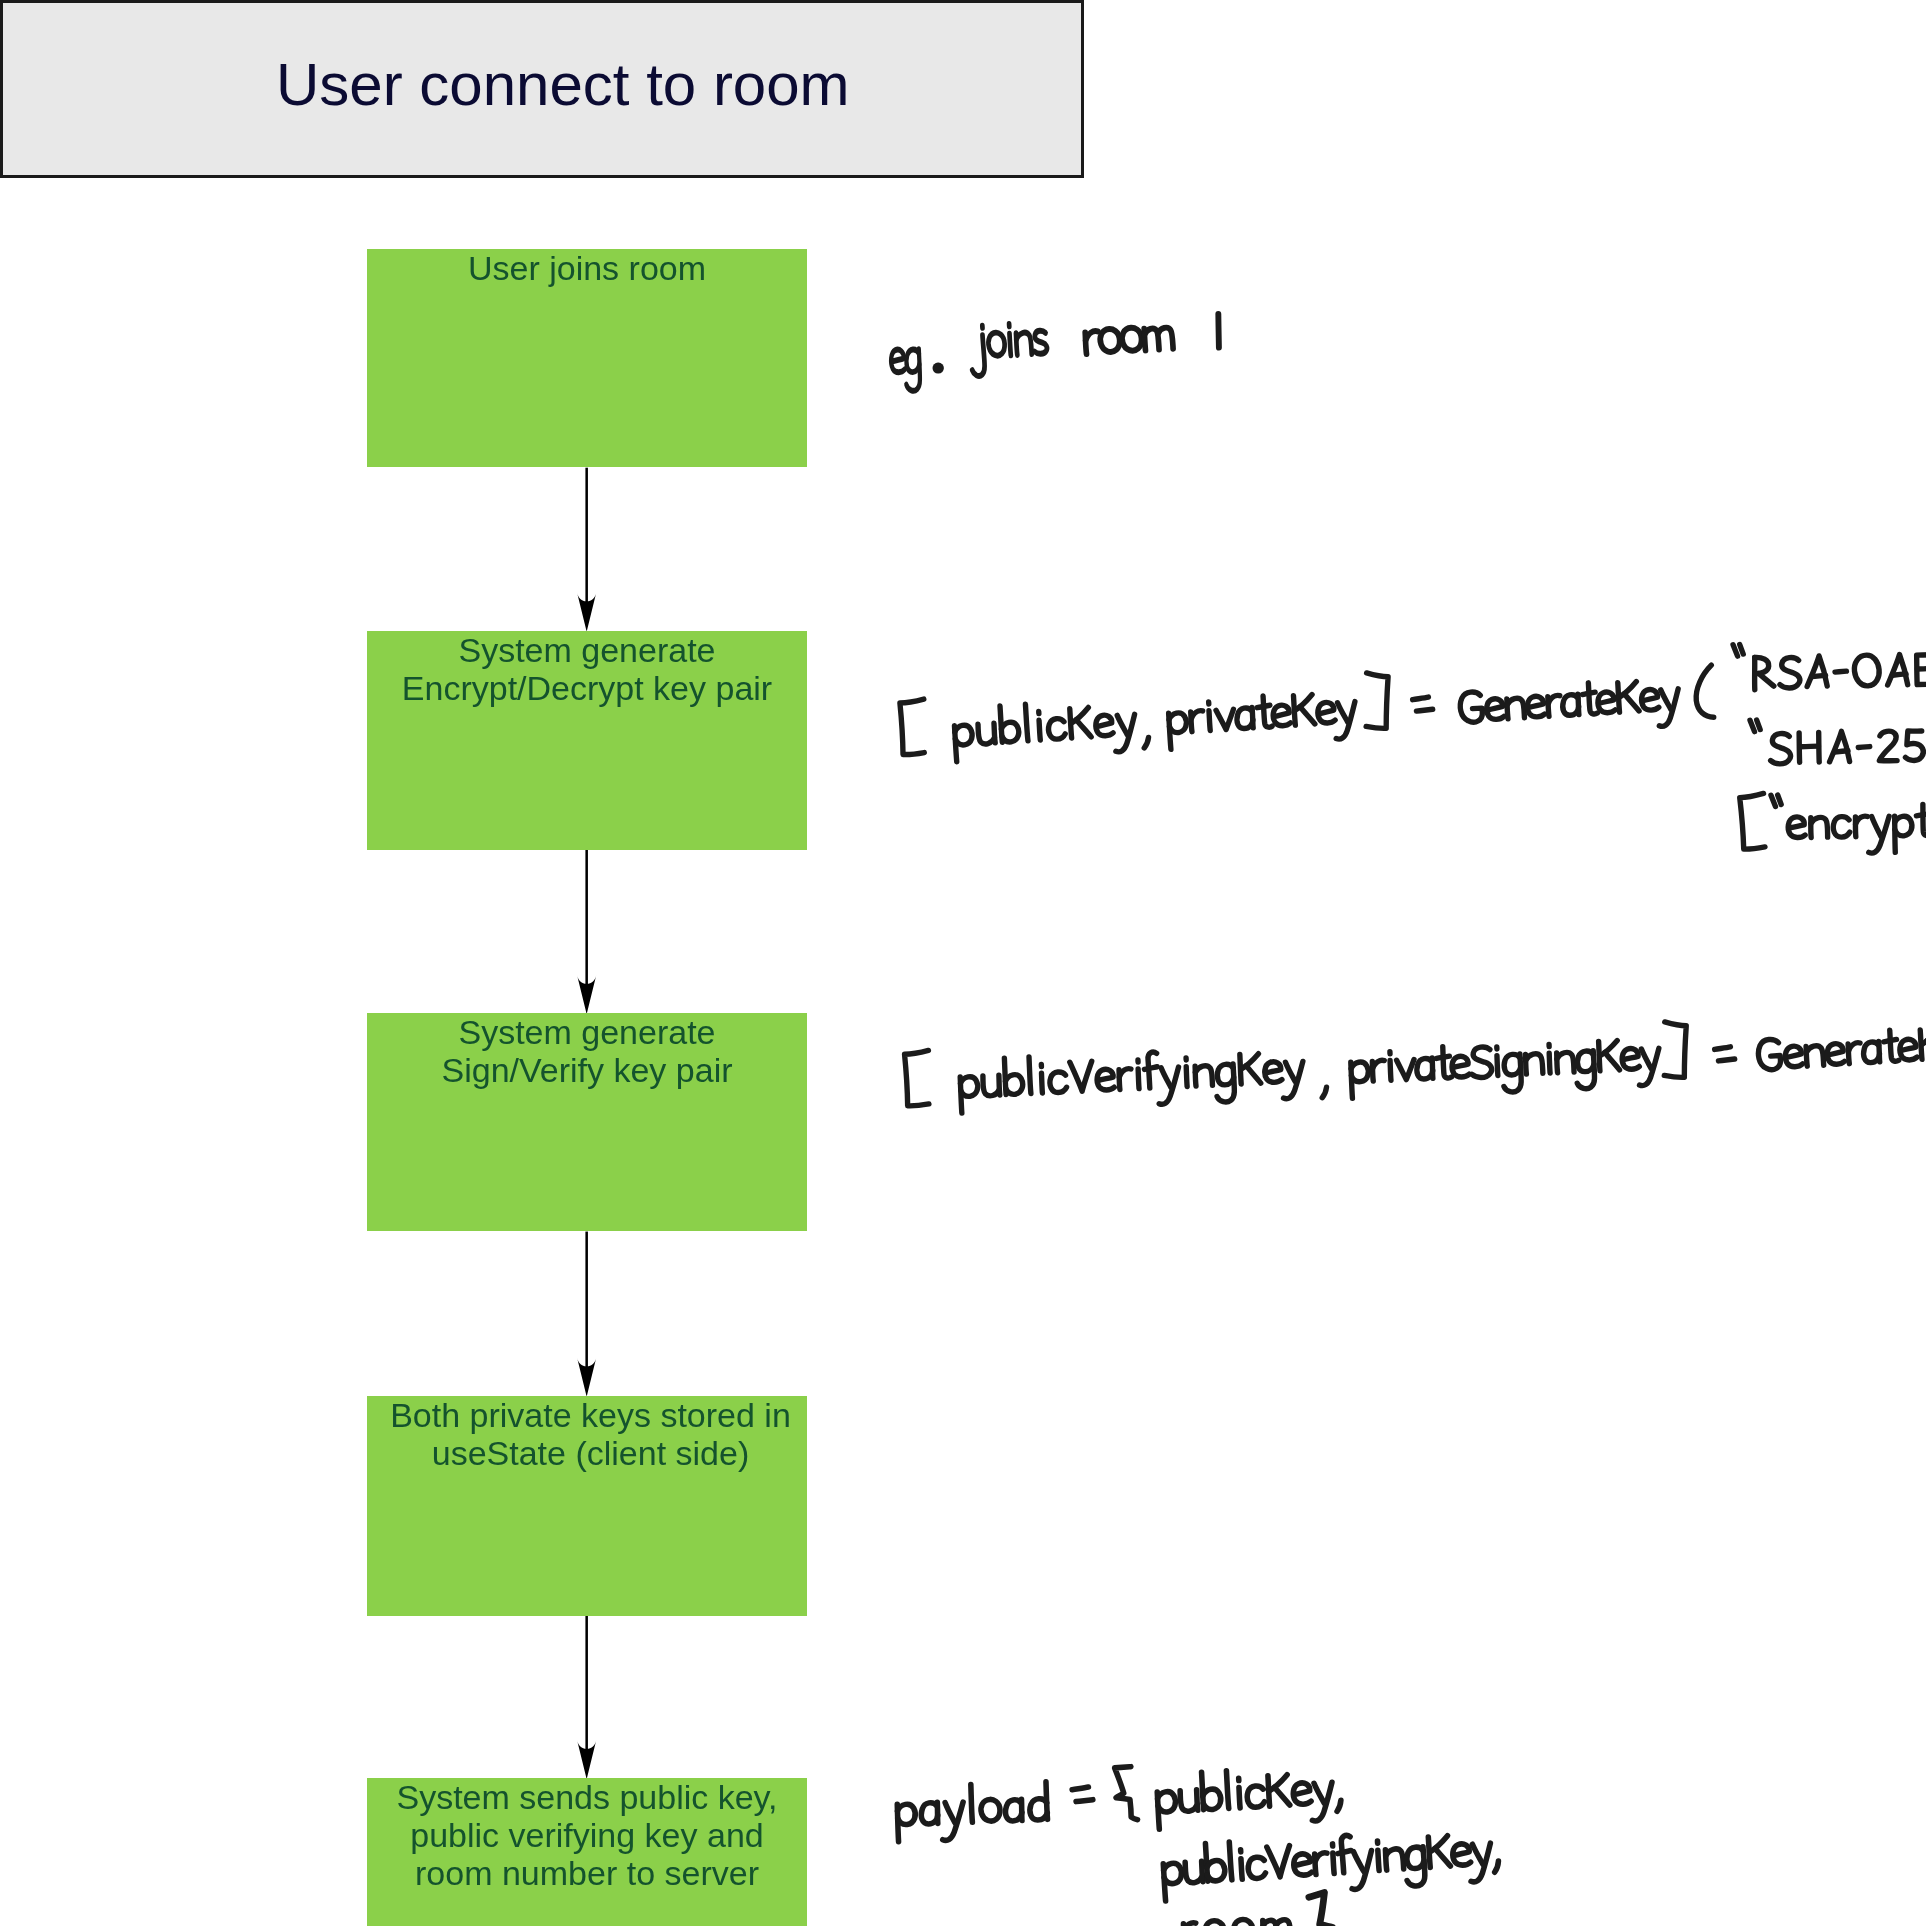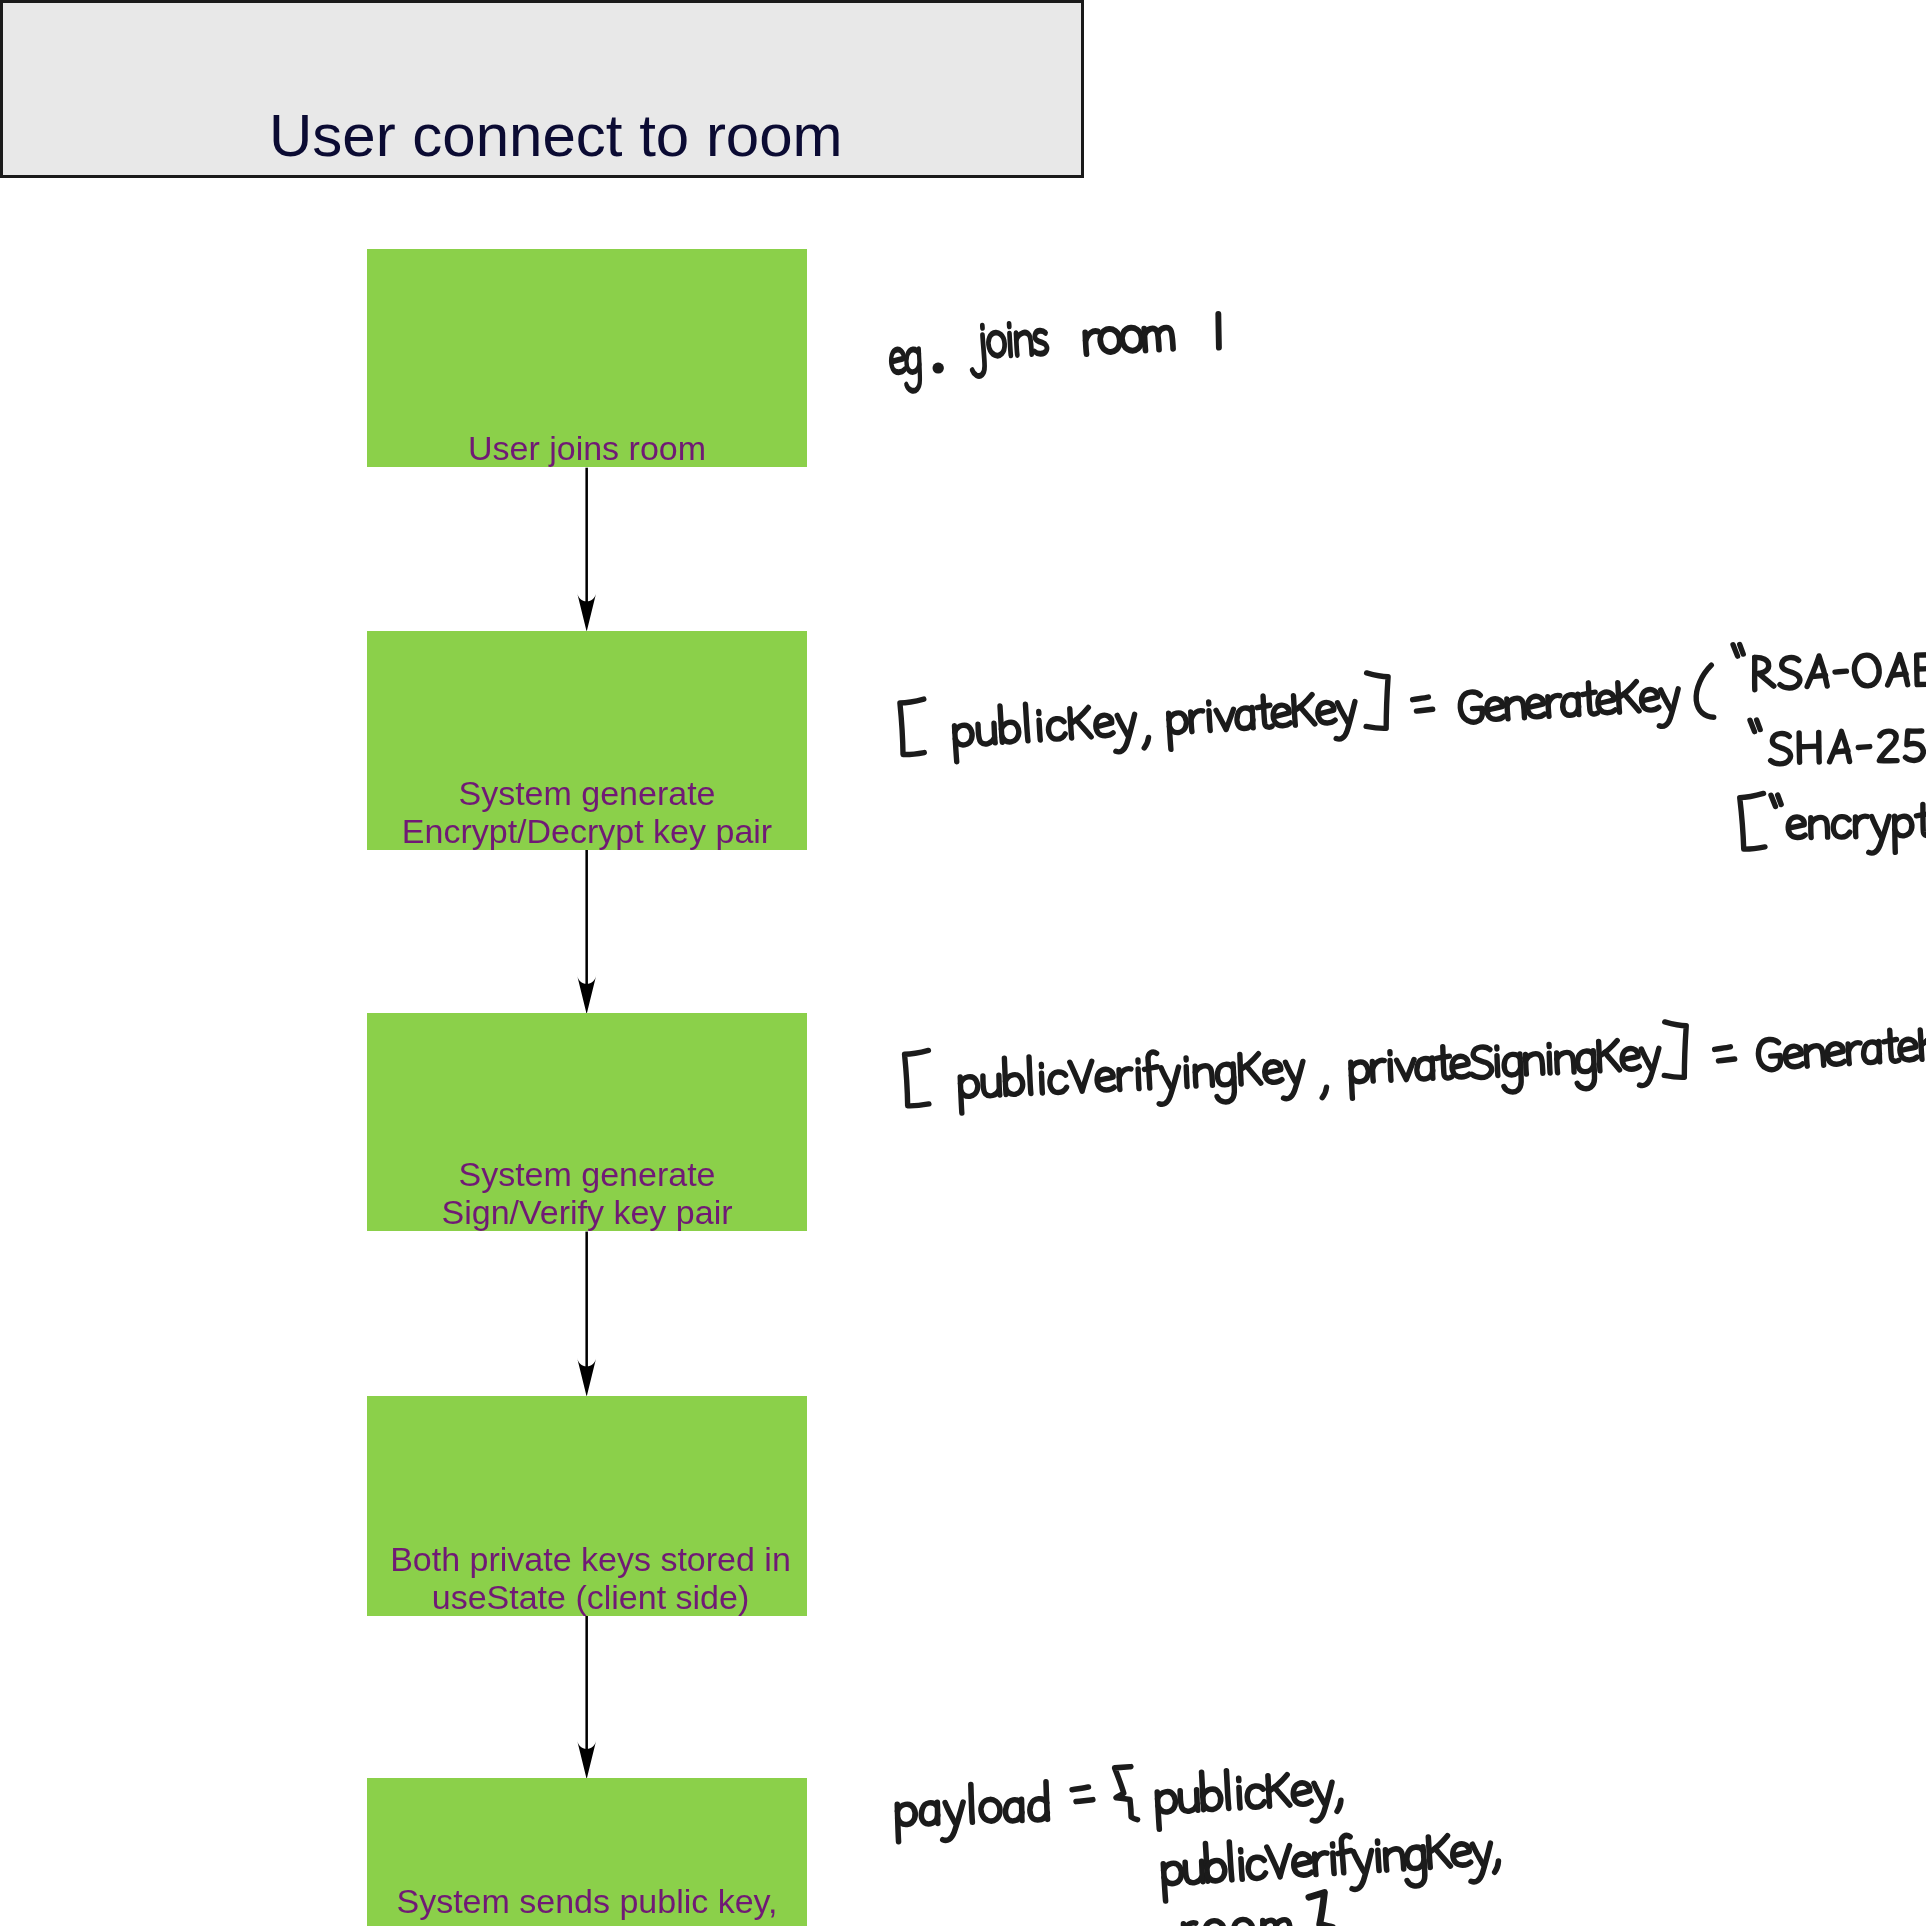--- a/index.html
+++ b/index.html
@@ -2,24 +2,24 @@
 <html style="font-size:6.2px"><head>
 <meta charset="utf-8">
 <title>User connect to room</title>
 <style>
   html,body{margin:0;padding:0;background:#ffffff;}
   body{width:2708px;height:2685px;position:relative;overflow:hidden;
        font-family:"Liberation Sans",sans-serif;}
   #canvas{position:absolute;left:0;top:0;width:2708px;height:2685px;}
   .title-box{position:absolute;left:0;top:0;width:1084px;height:178px;
     box-sizing:border-box;background:#e8e8e8;border:3.9px solid #1a1a1a;
-    display:flex;align-items:flex-end;}
+    display:flex;align-items:center;padding-left:7px;}
   .title-text{font-size:60px;color:#0b0b33;margin-left:266px;letter-spacing:0px;position:relative;top:-4.6px;}
-  .node{position:absolute;box-sizing:border-box;display:flex;align-items:flex-end;
-    justify-content:center;text-align:center;color:#701a75;font-size:34px;line-height:38px;}
+  .node{position:absolute;box-sizing:border-box;display:flex;align-items:flex-start;
+    justify-content:center;text-align:center;color:#14532d;font-size:34px;line-height:38px;}
   .green{background:#8bd04a;}
   svg.edges{position:absolute;left:0;top:0;width:2708px;height:2685px;overflow:visible;}
 </style>
 </head>
 <body>
 
 <div id="canvas">
 
   <div class="title-box">
     <span class="title-text">User connect to room</span>

